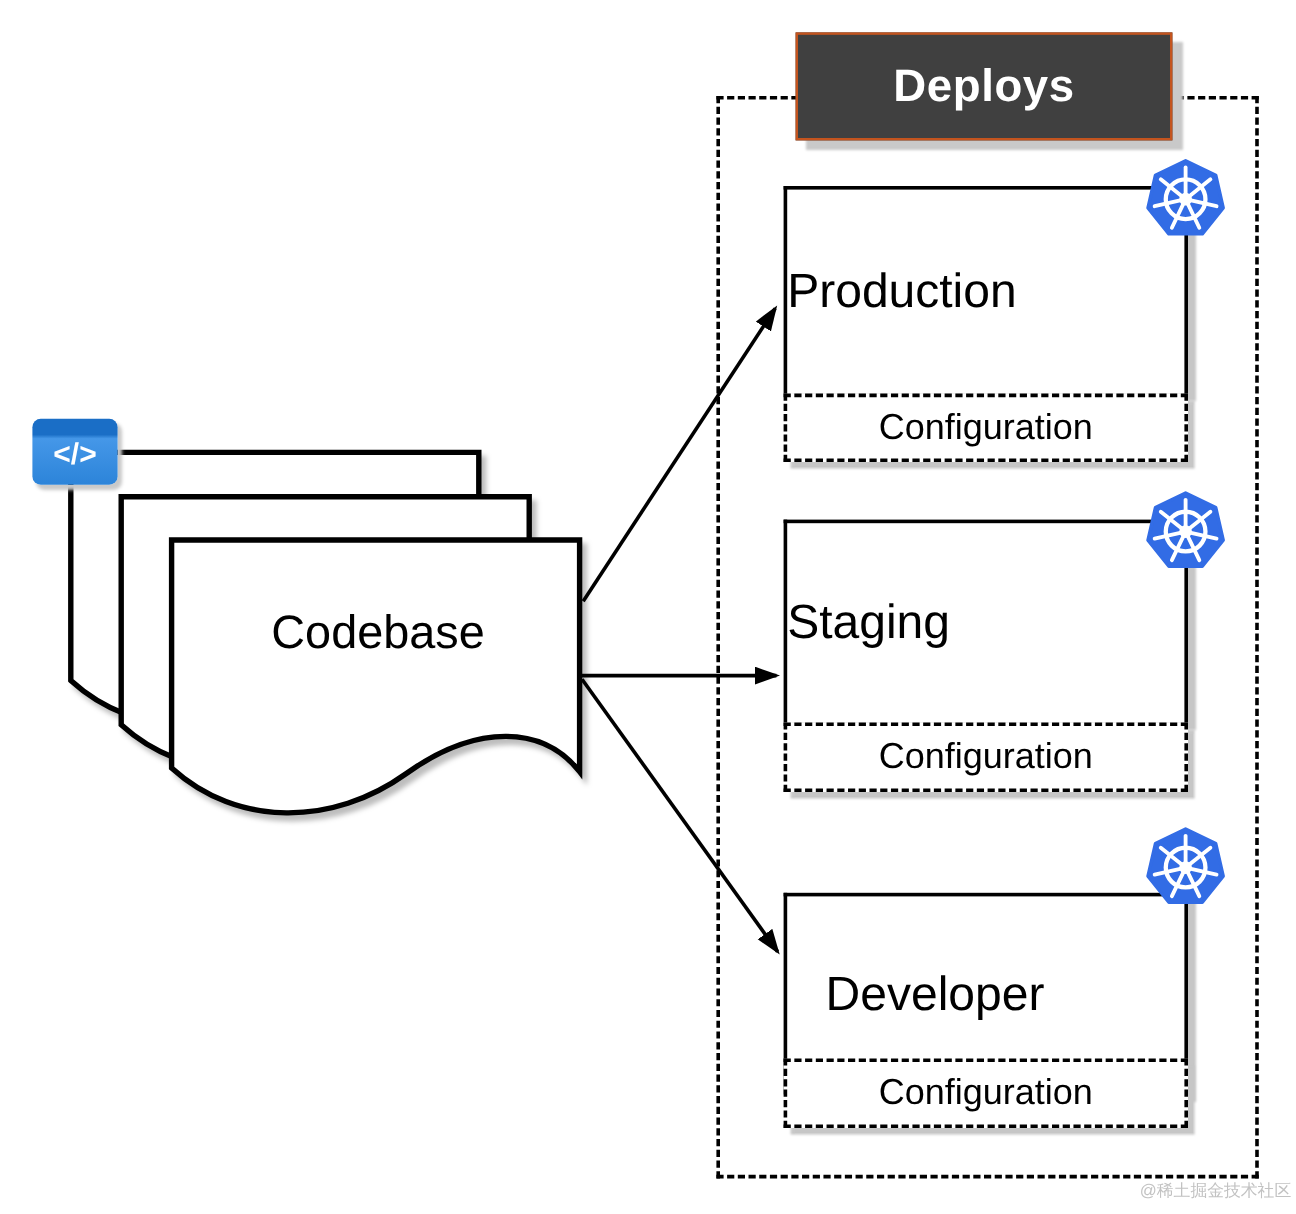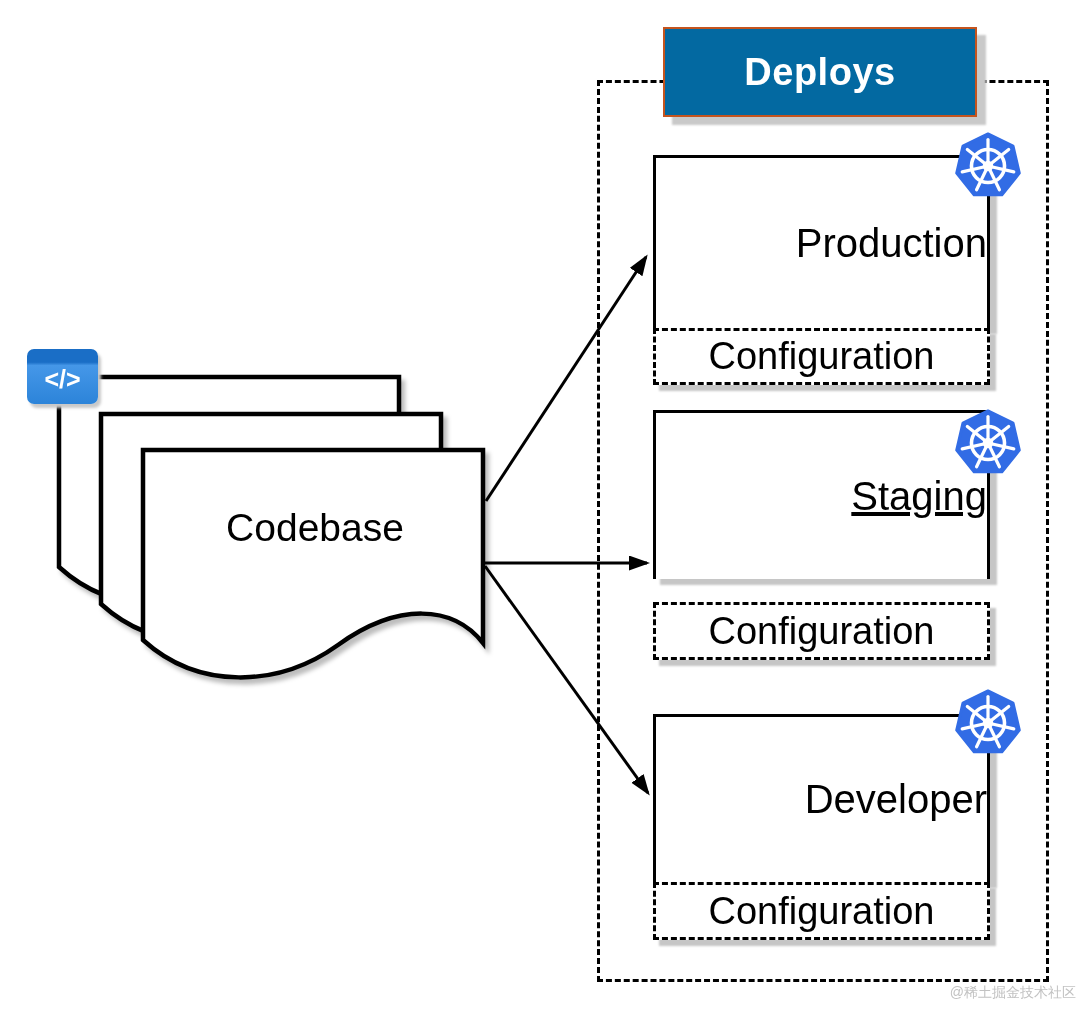--- a/index.html
+++ b/index.html
@@ -21,21 +21,21 @@
     box-sizing: border-box;
     background: transparent;
   }
 
   
   .deploys {
     position: absolute;
     left: 663px; top: 27px;
     width: 314px; height: 90px;
     box-sizing: border-box;
-    background: #0369a1;
+    background: #404040;
     border: 2px solid #C4541E;
     box-shadow: 9px 8px 2px #c9c9c9;
     display: flex; align-items: center; justify-content: center;
     color: #ffffff; font-weight: bold; font-size: 38px;
     letter-spacing: 0.5px;
   }
 
   
   .draw-layer {
     position: absolute; left: 0; top: 0;
@@ -73,37 +73,37 @@
 
   
   .env {
     position: absolute;
     left: 653px; width: 337px;
     box-sizing: border-box;
     background: #ffffff;
     border: 3px solid #000;
     border-bottom: none;
     box-shadow: 7px 6px 2px #c6c6c6;
-    display: flex; align-items: center; justify-content: flex-end;
+    display: flex; align-items: center; justify-content: flex-start;
     font-size: 40px; color: #000;
   }
   .env-production { top: 155px; height: 173px; }
-  .env-staging    { top: 410px; height: 169px; text-decoration: underline; }
-  .env-developer  { top: 714px; height: 168px; }
+  .env-staging    { top: 433px; height: 169px; }
+  .env-developer  { top: 744px; height: 168px; padding-left: 32px; }
 
   
   .config {
     position: absolute;
     left: 653px; width: 337px; height: 58px;
     box-sizing: border-box;
     background: #ffffff;
     border: 3px dashed #000;
     box-shadow: 6px 6px 2px #c6c6c6;
     display: flex; align-items: center; justify-content: center;
-    font-size: 38px; color: #000;
+    font-size: 30px; color: #000;
   }
   .config-production { top: 328px; height: 57px; }
   .config-staging    { top: 602px; }
   .config-developer  { top: 882px; }
 
   
   .k8s {
     position: absolute;
     width: 68px; height: 68px;
   }

